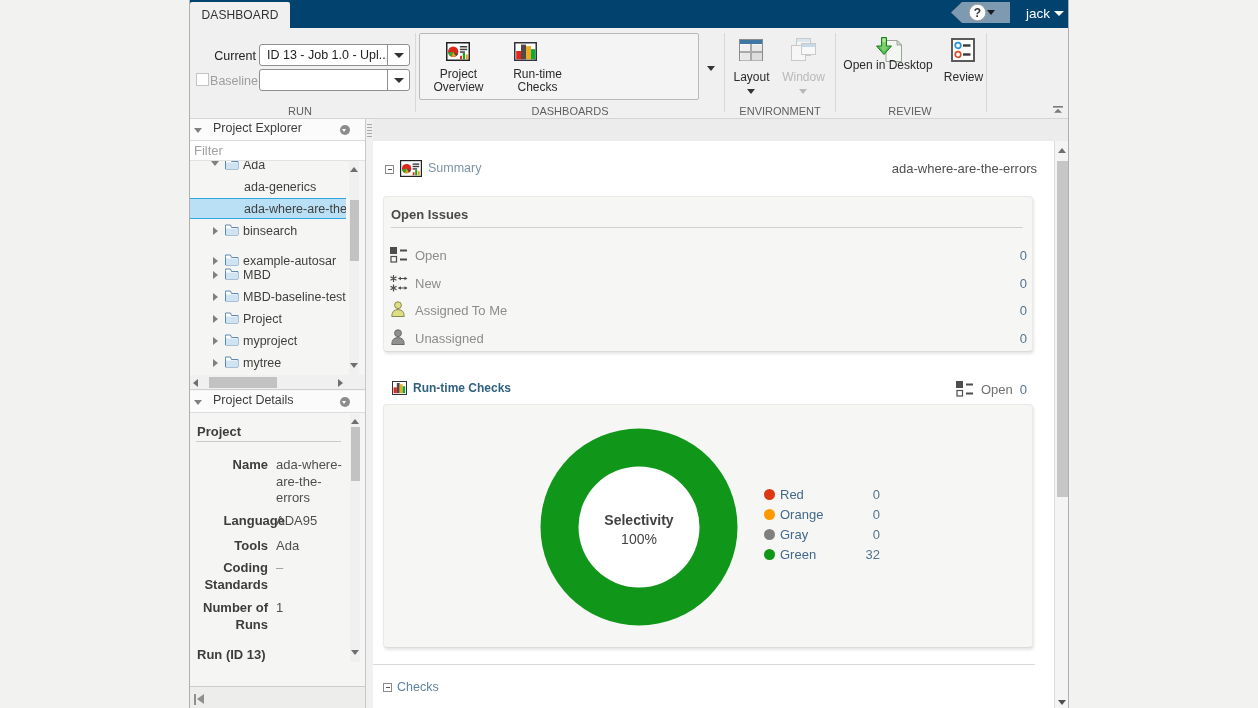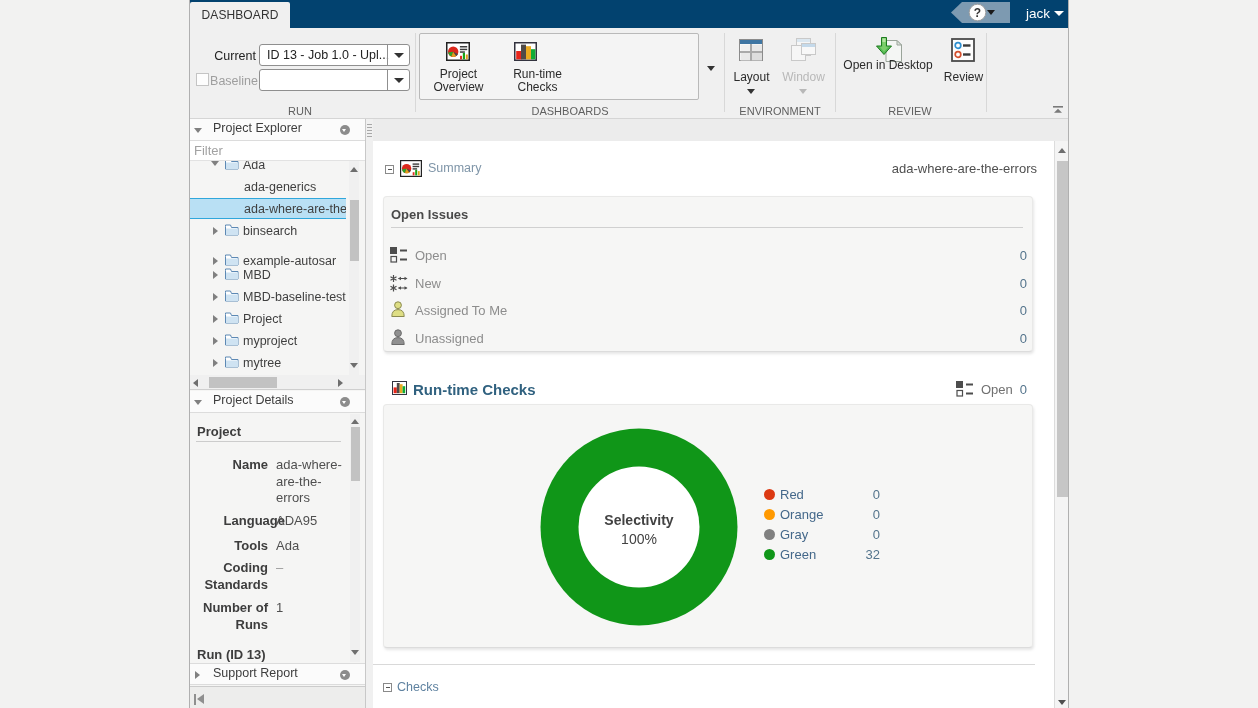--- a/index.html
+++ b/index.html
@@ -303,25 +303,20 @@
       <div class="dlabel" style="left:0;top:188px;">Number of<br>Runs</div>
       <div class="dvalue" style="top:188px;">1</div>
       <div class="abs" style="left:7px;top:235px;font-size:13px;font-weight:bold;color:#3d3d3d;">Run (ID 13)</div>
     </div>
 
     <div class="sbtrack" style="left:160px;top:295px;width:10px;height:248px;"></div>
     <div class="sarr-up" style="left:161px;top:300px;"></div>
     <div class="sbthumb" style="left:160.5px;top:308px;width:9px;height:54px;"></div>
     <div class="sarr-down" style="left:161px;top:531px;"></div>
 
-    <div class="phead" style="top:544px;border-top:1px solid #dcdcdc;">
-      <span class="tri-right" style="left:5px;top:7px;"></span>
-      <span class="cap">Support Report</span>
-      <span class="circbtn" style="left:150px;top:6px;"></span>
-    </div>
     <div class="abs" style="left:0;top:567px;width:175px;height:22px;background:#ededec;border-top:1px solid #cccccc;">
       <div class="abs" style="left:4px;top:7px;width:2px;height:11px;background:#8f8f8f;"></div>
       <div class="abs" style="left:7px;top:7px;width:0;height:0;border-top:5.5px solid transparent;border-bottom:5.5px solid transparent;border-right:7px solid #8f8f8f;"></div>
     </div>
   </div>
 
   <div id="splitter">
     <svg class="abs" style="left:1px;top:5px;" width="5" height="14" viewBox="0 0 5 14">
       <g fill="#a8a8a8">
           <rect y="0" width="5" height="1"></rect>
@@ -392,21 +387,21 @@
       <div class="rowlbl" style="left:42px;top:190px;">Unassigned</div>
       <div class="rowval" style="left:554px;top:190px;width:100px;">0</div>
 
       <svg class="abs" style="left:19px;top:240px;" width="15" height="14" viewBox="0 0 15 14">
         <rect x="0.5" y="0.5" width="14" height="13" fill="#fff" stroke="#33333f"></rect>
         <rect x="1.6" y="6.4" width="3.2" height="5.8" fill="#e8251a"></rect>
         <rect x="4.8" y="2" width="2.9" height="10.2" fill="#4f4a48"></rect>
         <rect x="7.7" y="3.2" width="2.9" height="9" fill="#eaaa21"></rect>
         <rect x="10.6" y="5.2" width="2.6" height="7" fill="#0fab35"></rect>
       </svg>
-      <div class="abs" style="left:40px;top:240px;font-size:15px;font-weight:bold;color:#30617f;">Run-time Checks</div>
+      <div class="abs" style="left:40px;top:240px;font-size:12px;font-weight:bold;color:#30617f;">Run-time Checks</div>
       <svg class="abs" style="left:583px;top:240px;" width="17" height="16" viewBox="0 0 17 16">
         <rect x="0.5" y="0.5" width="6" height="6" fill="#4d4d4d" stroke="#4d4d4d"></rect>
         <rect x="10" y="2.5" width="7" height="2" fill="#4d4d4d"></rect>
         <rect x="1" y="9.5" width="5.5" height="5.5" fill="none" stroke="#4d4d4d" stroke-width="1.2"></rect>
         <rect x="10" y="11.5" width="7" height="2" fill="#4d4d4d"></rect>
       </svg>
       <div class="abs" style="left:608px;top:241px;font-size:13px;color:#707070;">Open</div>
       <div class="rowval" style="left:554px;top:241px;width:100px;">0</div>
 
       <div class="card" style="top:263px;height:244px;"></div>

